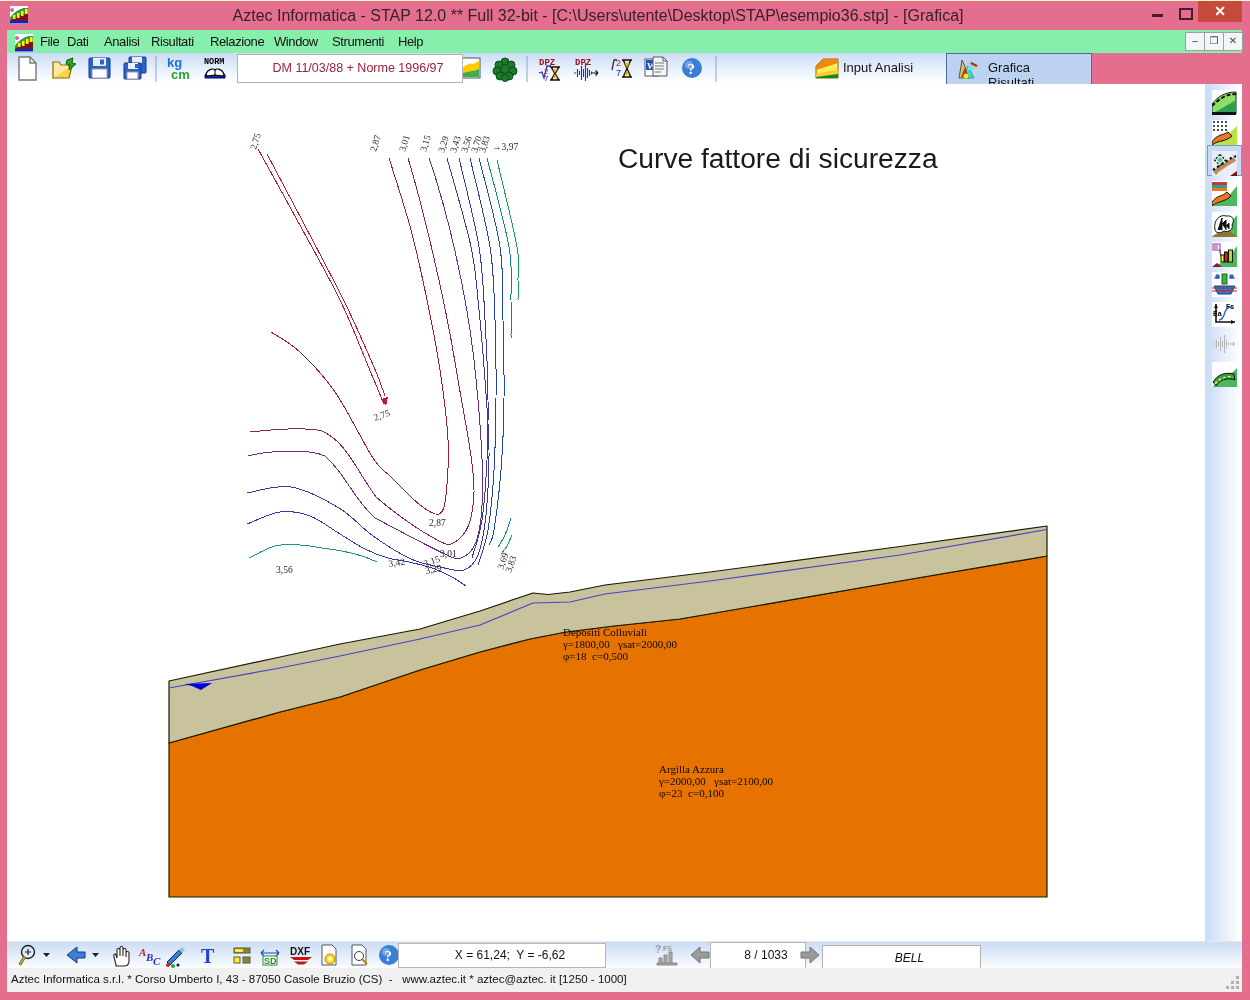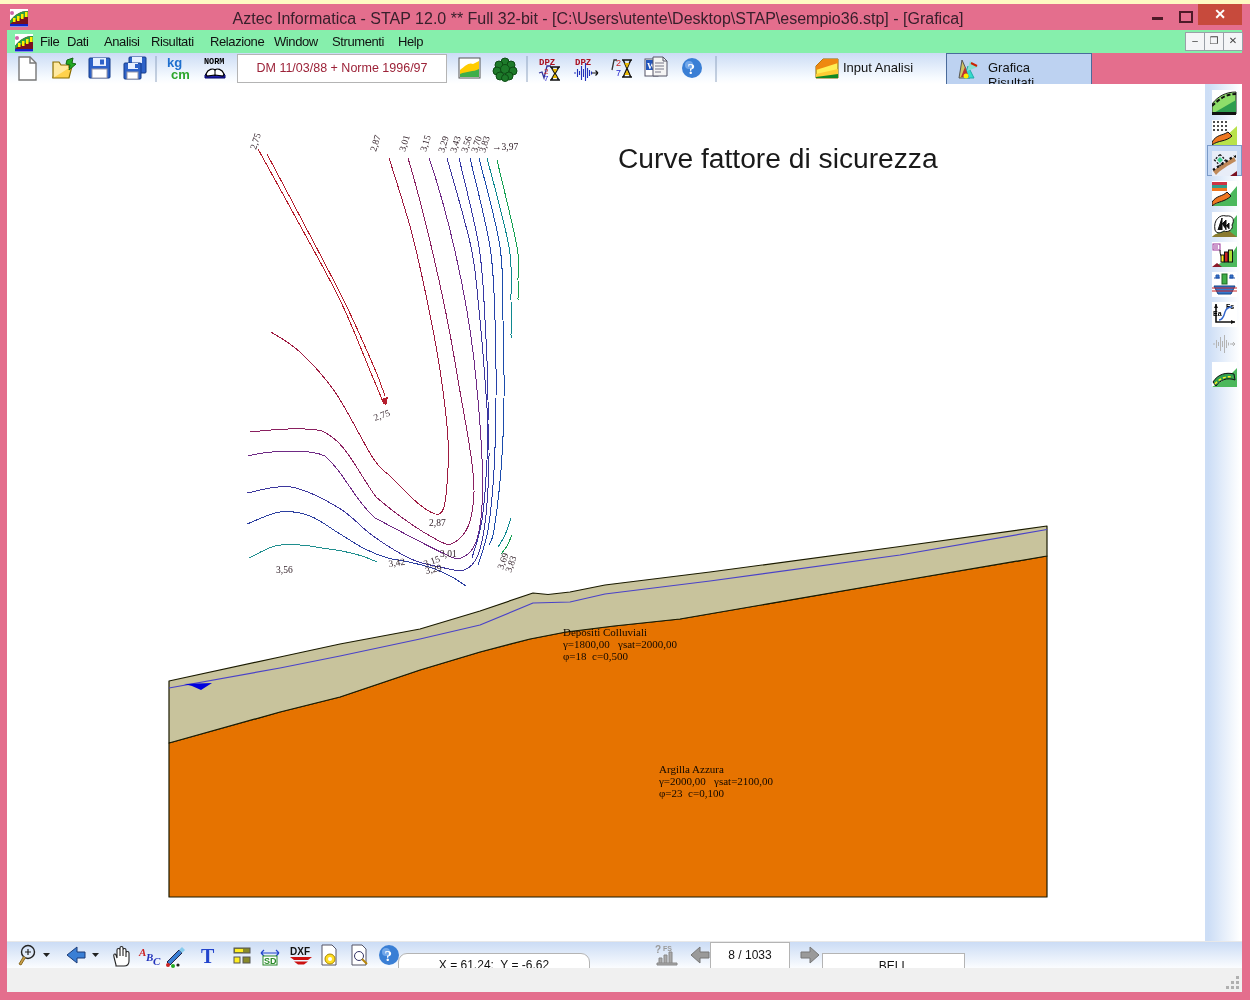--- a/index.html
+++ b/index.html
@@ -1,33 +1,33 @@
 <!DOCTYPE html>
 <html><head>
 <meta charset="utf-8">
 <style>
   html,body{margin:0;padding:0;}
   body{width:1250px;height:1000px;overflow:hidden;font-family:"Liberation Sans",sans-serif;}
   .win{position:absolute;left:0;top:0;width:1250px;height:1000px;background:#e46e8d;}
-  .titlebar{position:absolute;left:0;top:0;width:1250px;height:30px;background:#e46e8d;border-top:4px solid #fef9c3;box-sizing:border-box;}
+  .titlebar{position:absolute;left:0;top:0;width:1250px;height:30px;background:#e46e8d;border-top:1px solid #fef9c3;box-sizing:border-box;}
   .title-ico{position:absolute;left:10px;top:5px;width:18px;height:18px;}
   .title-text{position:absolute;left:0;top:6px;width:1196px;text-align:center;font-size:16px;color:#38202c;}
   .btn-min{position:absolute;left:1152px;top:13px;width:11px;height:3px;background:#4e1a28;}
   .btn-max{position:absolute;left:1179px;top:7px;width:10px;height:8px;border:2px solid #4e1a28;background:transparent;}
   .btn-close{position:absolute;left:1198px;top:0;width:44px;height:21px;background:#c74a3c;color:#fff;text-align:center;font-size:14px;line-height:21px;font-weight:bold;}
   .menubar{position:absolute;left:7px;top:30px;width:1235px;height:23px;background:#86efac;}
   .menubar span{position:absolute;top:4px;font-size:13px;letter-spacing:-0.4px;color:#111;}
   .childbtn{position:absolute;top:2px;width:18px;height:17px;background:#f4f5f7;border:1px solid #9aa0a8;color:#444;font-size:10px;text-align:center;line-height:16px;}
   .toolbar{position:absolute;left:7px;top:53px;width:1056px;height:31px;background:linear-gradient(#cbdcf5,#f7fbff 80%,#ffffff);}
   .canvas{position:absolute;left:7px;top:84px;width:1198px;height:857px;background:#ffffff;}
   .sidebar{position:absolute;left:1205px;top:84px;width:37px;height:857px;background:linear-gradient(90deg,#cddef6 10%,#ffffff 95%);}
   .bottombar{position:absolute;left:7px;top:941px;width:1235px;height:27px;background:linear-gradient(#cbdcf5,#fdfeff);border-top:1px solid #e8e8e8;}
   .statusbar{position:absolute;left:7px;top:968px;width:1235px;height:24px;background:#f0f0f0;}
   .statusbar div{position:absolute;left:4px;top:5px;font-size:11.5px;color:#111;}
-  .box{position:absolute;background:#fff;border:1px solid #b4b4b4;font-size:12px;color:#111;text-align:center;}
+  .box{position:absolute;background:#fff;border:1px solid #b4b4b4;font-size:12px;color:#111;text-align:center;padding-left:16px;}
 </style>
 </head>
 <body>
 <div class="win">
   <div class="titlebar">
     <svg class="title-ico" viewBox="0 0 18 18">
       <rect width="18" height="18" fill="#fff"></rect>
       <path d="M0,17 L0,12 C5,5 11,2 18,2 V17 Z" fill="#7a1020"></path>
       <path d="M0,12 C5,5 11,2 18,2 L18,8 C11,8 6,10 0,15 Z" fill="#2e9e3f"></path>
       <g fill="#ffee00">
@@ -407,38 +407,39 @@
         <circle cx="7" cy="11" r="4.5" fill="none" stroke="#336"></circle>
         <path d="M10,14 l5,5" stroke="#b8860b" stroke-width="2"></path>
       </g>
 
       <g transform="translate(364,2)">
         <circle cx="10" cy="10" r="10" fill="#3a7fd5"></circle>
         <circle cx="7" cy="7" r="4" fill="#7fb2ef" opacity="0.8"></circle>
         <text x="5.5" y="16" font-size="15" font-weight="bold" fill="#fff" font-family="Liberation Serif">?</text>
       </g>
     </svg>
-    <div class="box" style="left:391px;top:11px;width:190px;height:23px;line-height:23px;border-radius:9px;">X = 61,24;&nbsp; Y = -6,62</div>
+    <div class="box" style="left:391px;top:1px;width:190px;height:23px;line-height:23px;">X = 61,24;&nbsp; Y = -6,62</div>
     
     <svg style="position:absolute;left:648px;top:2px" width="24" height="22" viewBox="0 0 24 22">
       <text x="0" y="9" font-size="10" font-weight="bold" fill="#999">?</text>
       <text x="8" y="7" font-size="7" font-weight="bold" fill="#999">FS</text>
       <path d="M2,21 h20 v-2 h-20 z M4,19 v-5 h3 v5 M9,19 v-8 h3 v8 M14,19 v-11 h3 v11" fill="#aaa" stroke="#888"></path>
     </svg>
     <path>
     <svg style="position:absolute;left:682px;top:4px" width="22" height="18" viewBox="0 0 22 18">
           <path d="M2,9 l9,-8 v5 h9 v6 h-9 v5 z" fill="#9a9a9a" stroke="#777"></path>
         </svg>
     <div class="box" style="left:703px;top:0px;width:78px;height:25px;line-height:25px;">8 / 1033</div>
     <svg style="position:absolute;left:792px;top:4px" width="22" height="18" viewBox="0 0 22 18">
           <path d="M20,9 l-9,-8 v5 h-9 v6 h9 v5 z" fill="#9a9a9a" stroke="#777"></path>
         </svg>
-    <div class="box" style="left:815px;top:11px;width:141px;height:25px;line-height:25px;">BELL</div>
+    <div class="box" style="left:815px;top:3px;width:141px;height:25px;line-height:25px;font-style:italic;">BELL</div>
   </path></div>
   <div class="statusbar">
+    <div>Aztec Informatica s.r.l. * Corso Umberto I, 43 - 87050 Casole Bruzio (CS)&nbsp;&nbsp;-&nbsp;&nbsp; www.aztec.it * aztec@aztec. it [1250 - 1000]</div>
     <svg style="position:absolute;right:2px;bottom:2px" width="14" height="14" viewBox="0 0 14 14">
       <g fill="#b0b0b0">
           <rect x="10" y="0" width="3" height="3"></rect>
           <rect x="10" y="5" width="3" height="3"></rect>
           <rect x="5" y="5" width="3" height="3"></rect>
           <rect x="10" y="10" width="3" height="3"></rect>
           <rect x="5" y="10" width="3" height="3"></rect>
           <rect x="0" y="10" width="3" height="3"></rect>
         </g>
     </svg>

